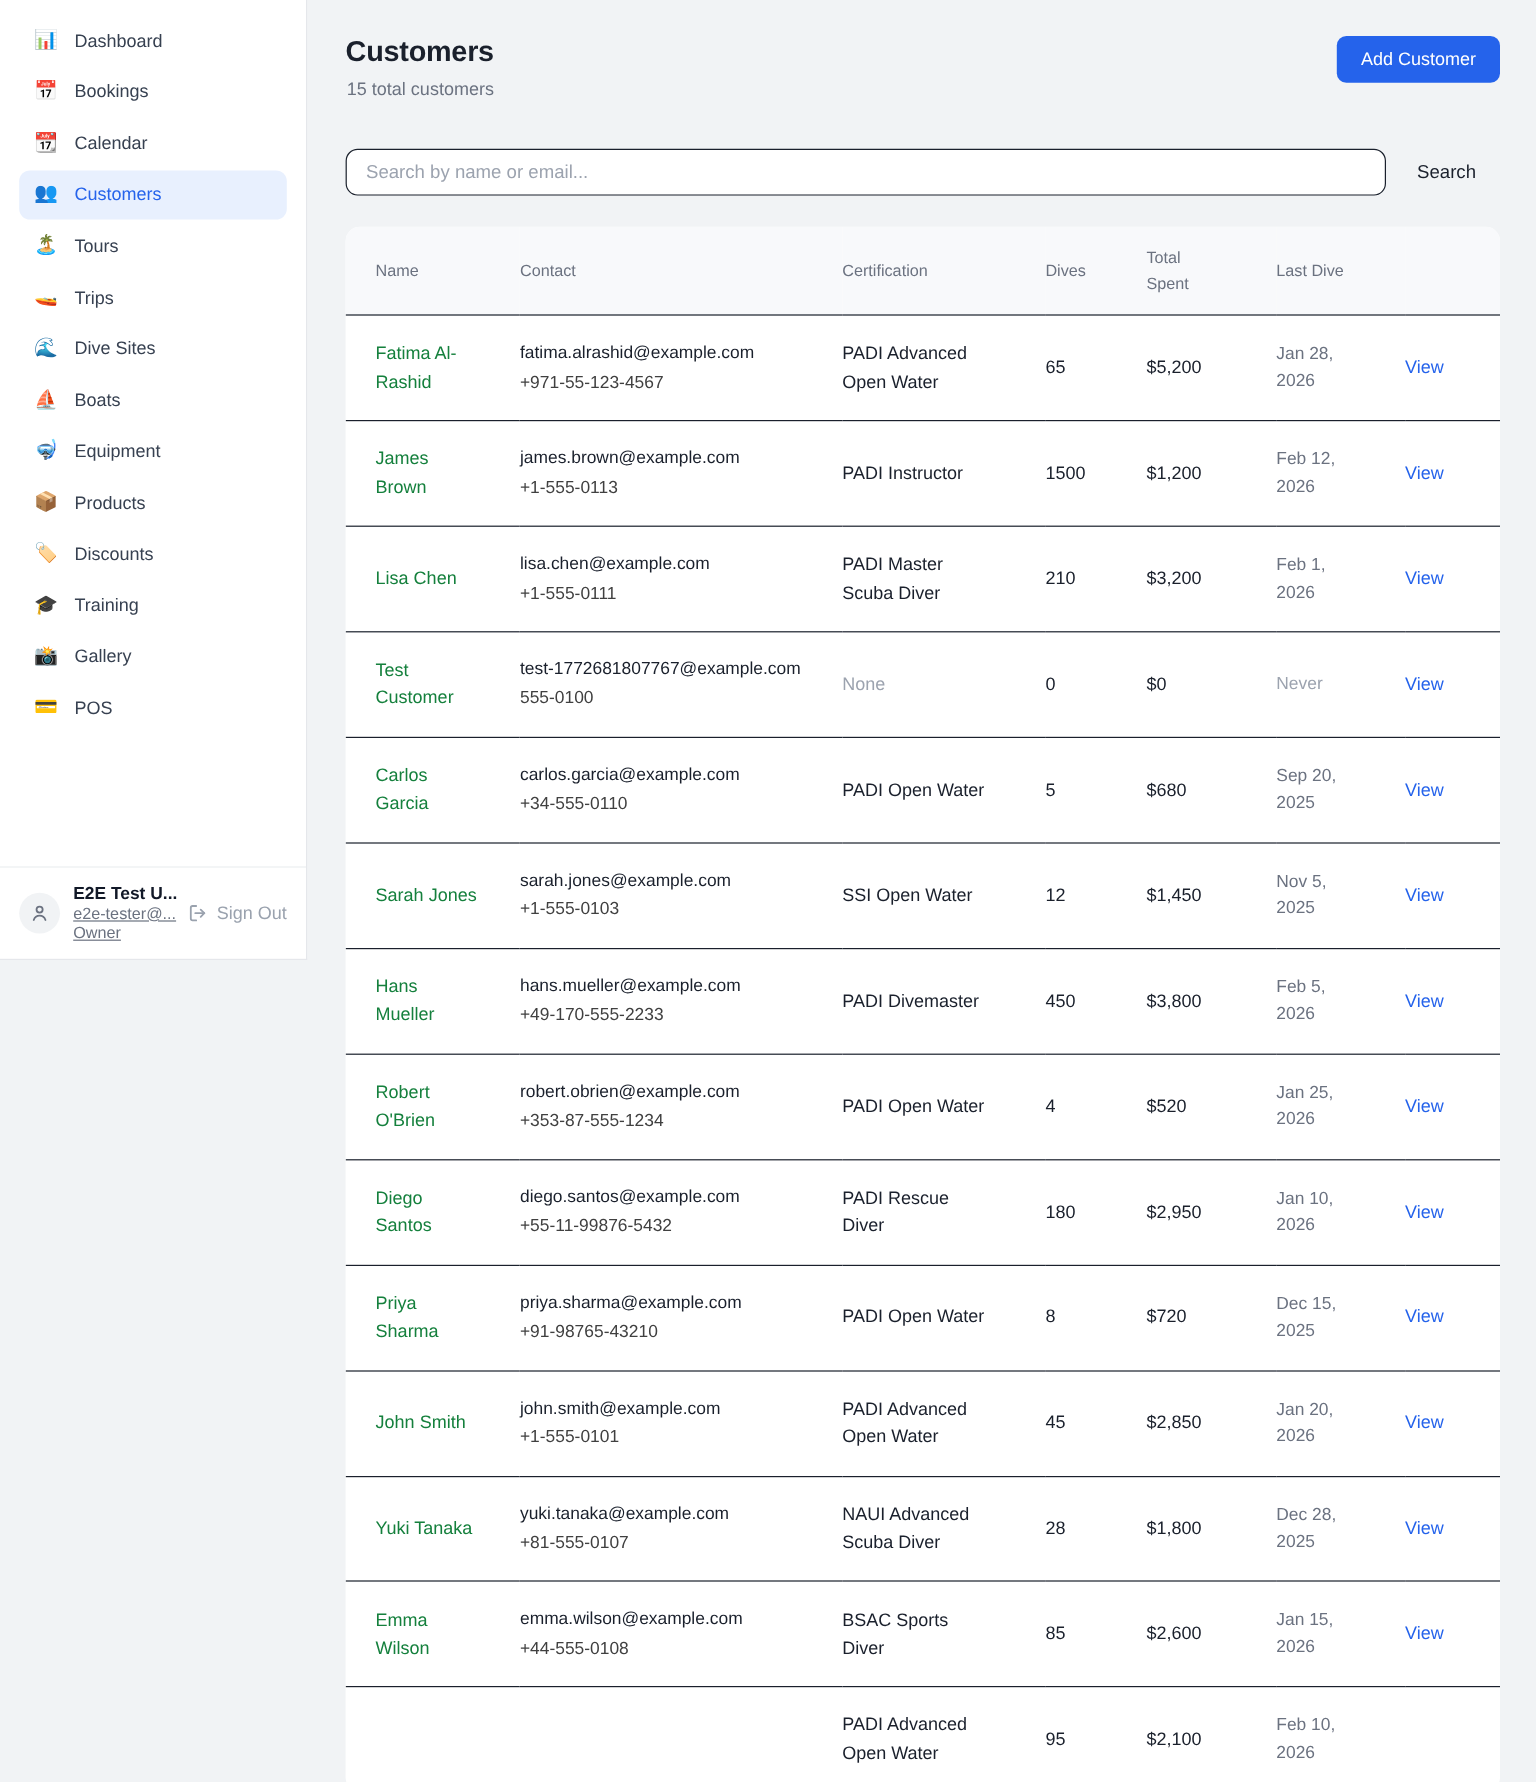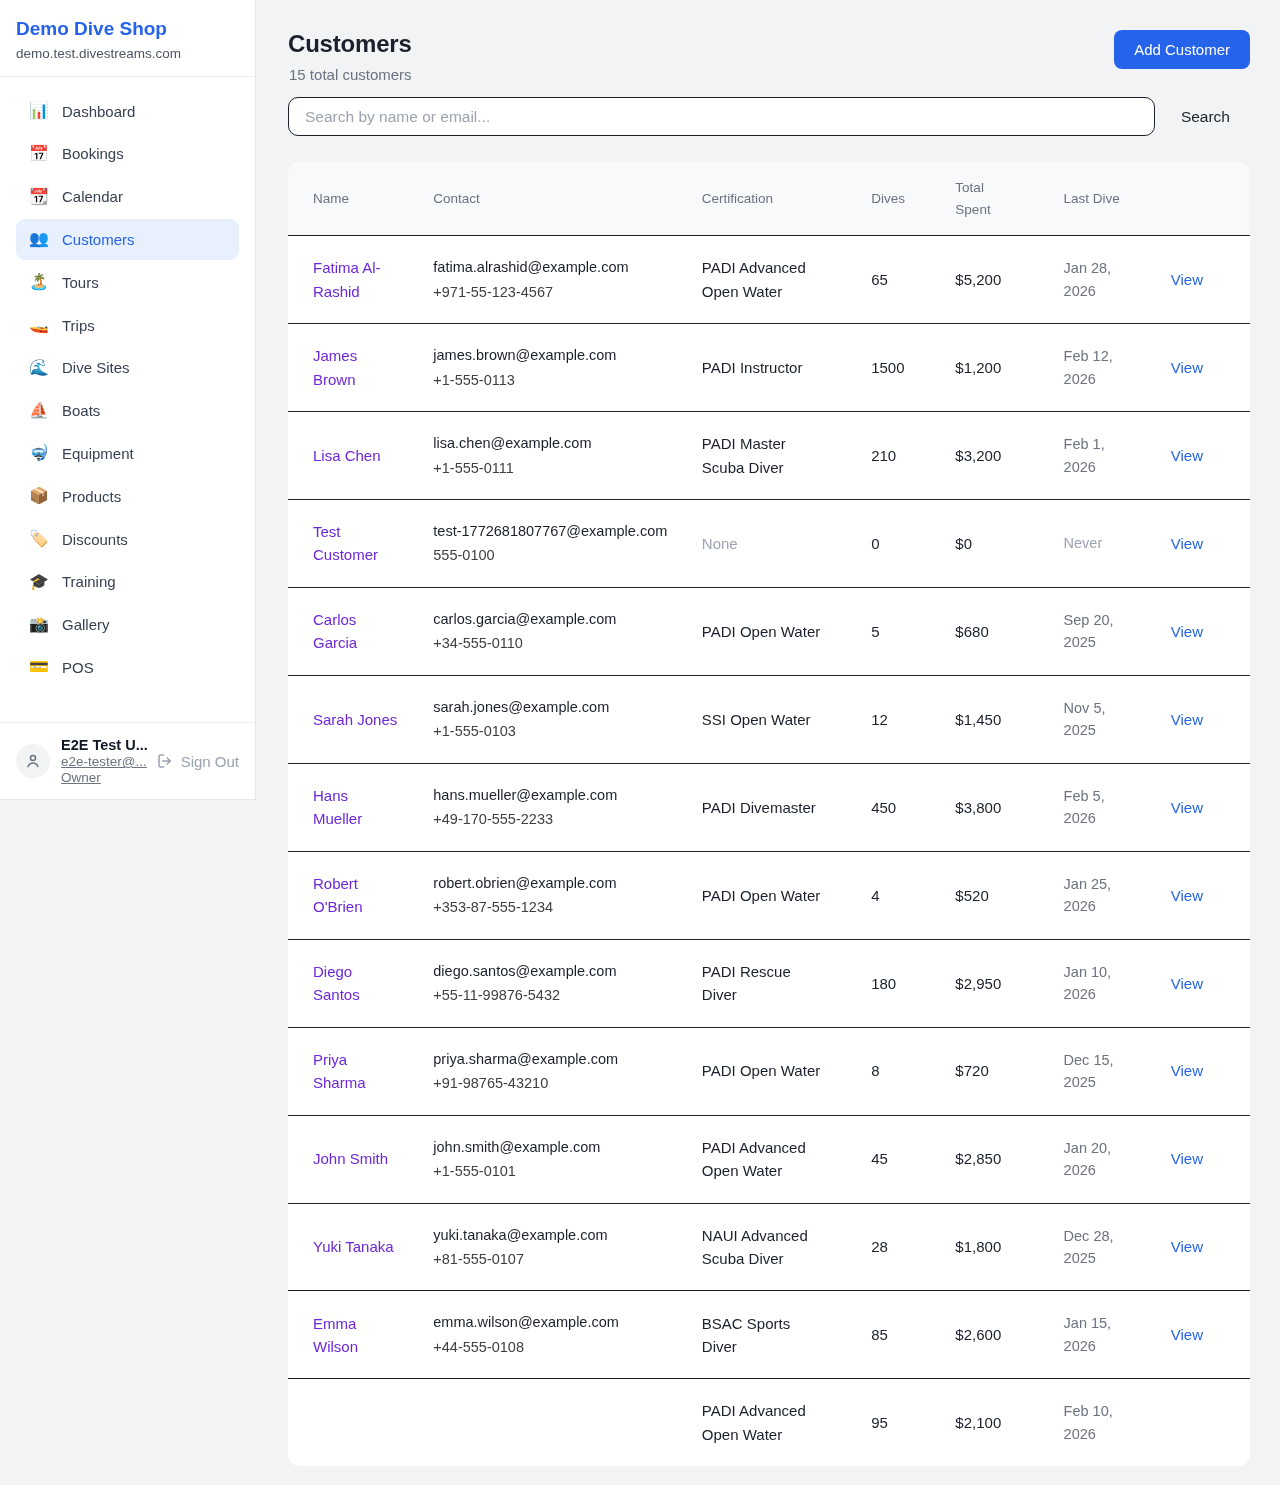--- a/index.html
+++ b/index.html
@@ -65,21 +65,21 @@
   .page-title { font-size: 24px; font-weight: 700; color: #1a202c; letter-spacing: -0.2px; }
   .page-subtitle { font-size: 15px; color: #6b7280; margin-top: 8px; text-align: right; }
   .add-btn {
     background: #2563eb; color: #ffffff;
     border: none; border-radius: 8px;
     padding: 11px 20px;
     font-size: 15px; font-weight: 500;
     font-family: inherit;
     cursor: pointer;
   }
-  .search-row { margin-top: 14px; display: flex; align-items: center; }
+  .search-row { margin-top: 41px; display: flex; align-items: center; }
   .search-input {
     flex: 1 1 auto;
     height: 39px;
     border: 1.5px solid #1a202c;
     border-radius: 10px;
     padding: 0 16px;
     font-size: 15.5px;
     font-family: inherit;
     color: #111827;
     background: #ffffff;
@@ -124,37 +124,33 @@
   }
   tbody tr:last-child td { border-bottom: none; }
   .col-name { width: 145px; }
   .col-contact { width: 268px; }
   .col-cert { width: 169px; }
   .col-dives { width: 84px; }
   .col-spent { width: 108px; }
   .col-last { width: 107px; }
   .col-view { width: 79px; }
   td.name-cell { padding-right: 36px; }
-  .name-link { color: #6d28d9; text-decoration: none; cursor: pointer; font-size: 15px; }
+  .name-link { color: #15803d; text-decoration: none; cursor: pointer; font-size: 15px; }
   .email { color: #1a202c; font-size: 14.5px; }
   .phone { color: #404040; font-size: 14.5px; margin-top: 2px; }
   td.cert-cell { color: #1a202c; padding-right: 42px; }
   td.dives-cell, td.spent-cell { color: #1a202c; }
   td.last-cell { color: #6b7280; font-size: 14.5px; padding-right: 30px; }
   .view-link { color: #2563eb; text-decoration: none; cursor: pointer; font-size: 15px; }
   .muted { color: #9ca3af !important; }
 </style>
 </head>
 <body>
 
 <aside class="sidebar">
-  <div class="brand">
-    <div class="brand-name">Demo Dive Shop</div>
-    <div class="brand-domain">demo.test.divestreams.com</div>
-  </div>
   <nav class="nav">
     <div class="nav-item">
       <span class="nav-icon">📊</span>
       <span>Dashboard</span>
     </div>
     <div class="nav-item">
       <span class="nav-icon">📅</span>
       <span>Bookings</span>
     </div>
     <div class="nav-item">

